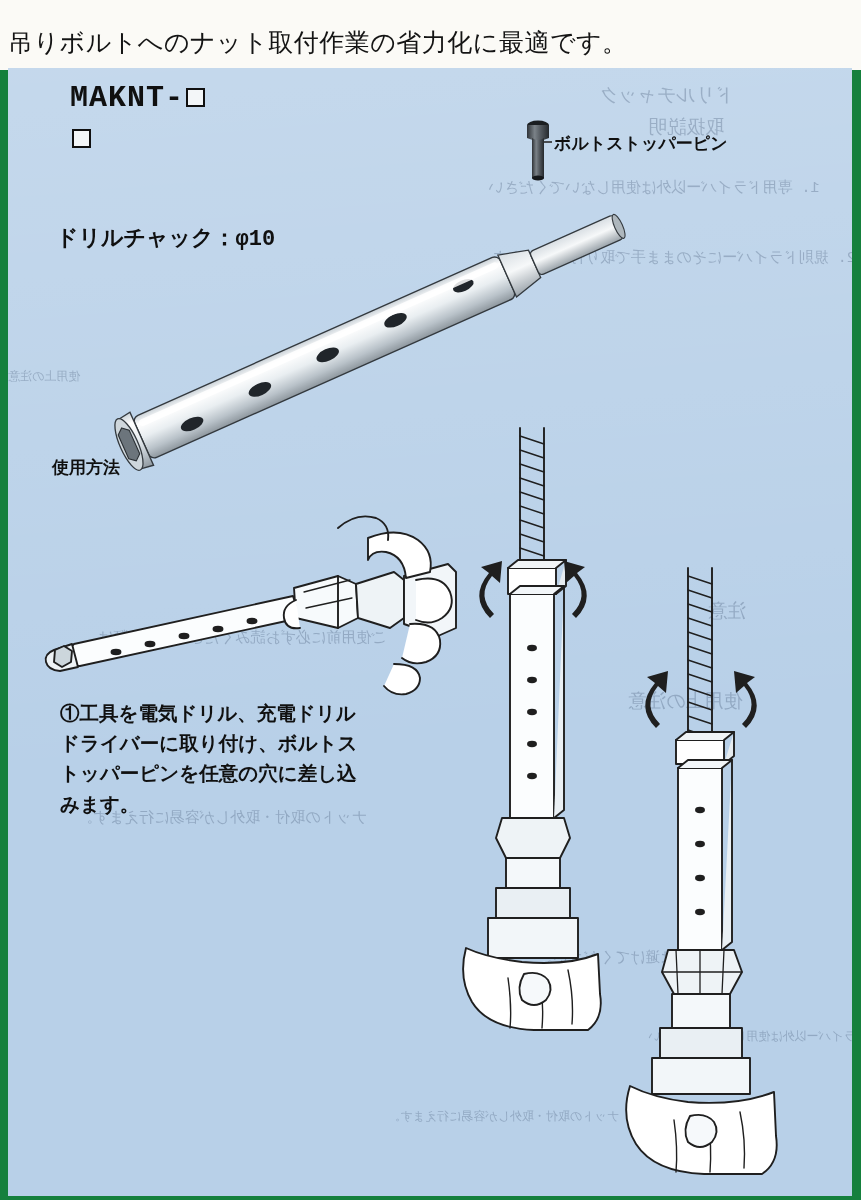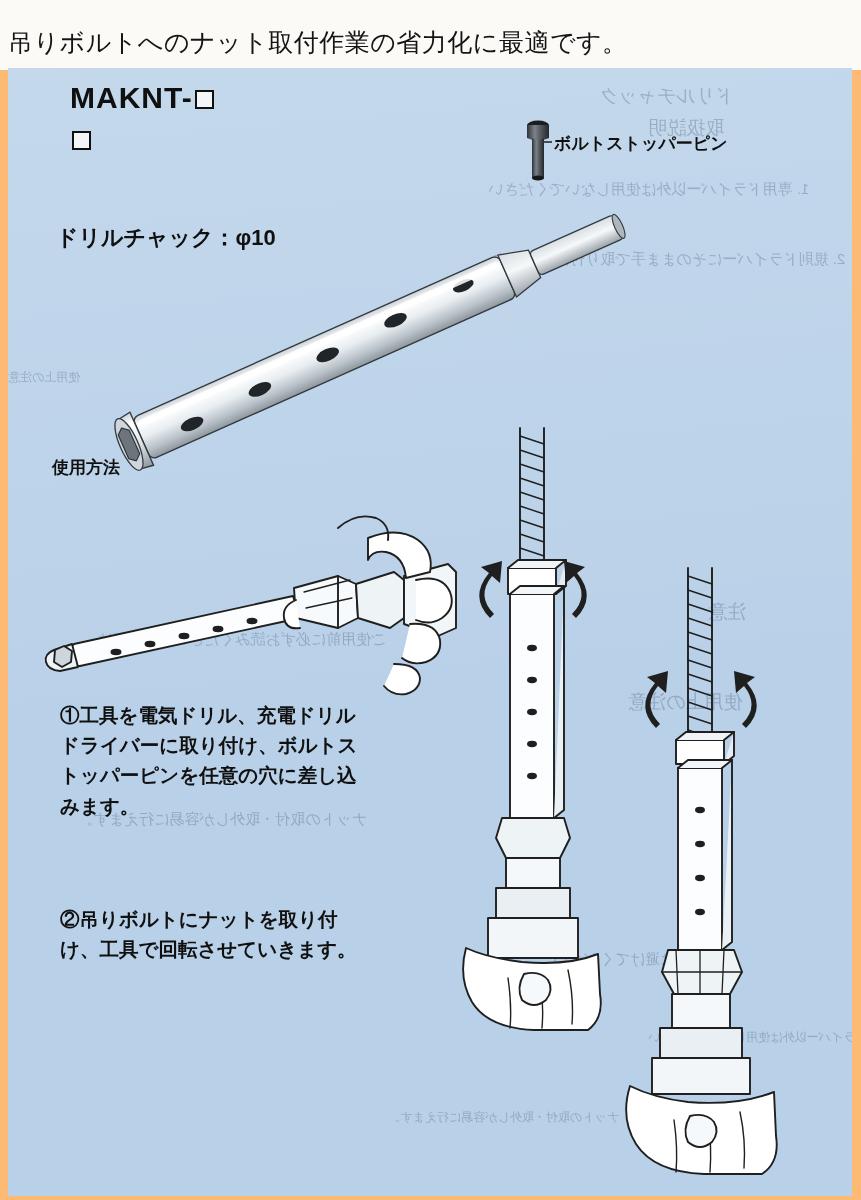--- a/index.html
+++ b/index.html
@@ -8,21 +8,22 @@
     background: #ffffff;
   }
   body {
     width: 861px; height: 1200px;
     position: relative;
     font-family: "Liberation Sans", sans-serif;
     overflow: hidden;
   }
   #page {
     position: absolute; inset: 0;
-    background: #fdba74;
+    background: #15803d;
+    font-family: Liberation Mono, monospace;
   }
   
   .top-band {
     position: absolute;
     left: 0; top: 0;
     width: 861px; height: 70px;
     background: #fbfaf6;
   }
   .headline {
     position: absolute;
@@ -306,16 +307,15 @@
         <path d="M74 558 q16 -4 24 6 q6 10 -2 20 q-12 10 -24 0 q-6 -12 2 -26 Z" fill="#f6f9fb"></path>
       </g>
 
       <g fill="#1f1f1f">
         <path d="M44 166 q-18 -18 -2 -38 l8 7 2 -22 -21 6 8 6 q-20 24 1 45 Z"></path>
         <path d="M126 166 q18 -18 2 -38 l-8 7 -2 -22 21 6 -8 6 q20 24 -1 45 Z"></path>
       </g>
     </svg>
 
     <div class="step step-1">①工具を電気ドリル、充電ドリルドライバーに取り付け、ボルトストッパーピンを任意の穴に差し込みます。</div>
-    <div class="step step-2">②吊りボルトにナットを取り付け、工具で回転させていきます。</div>
 
   </div>
 </div>
 
 </body></html>

